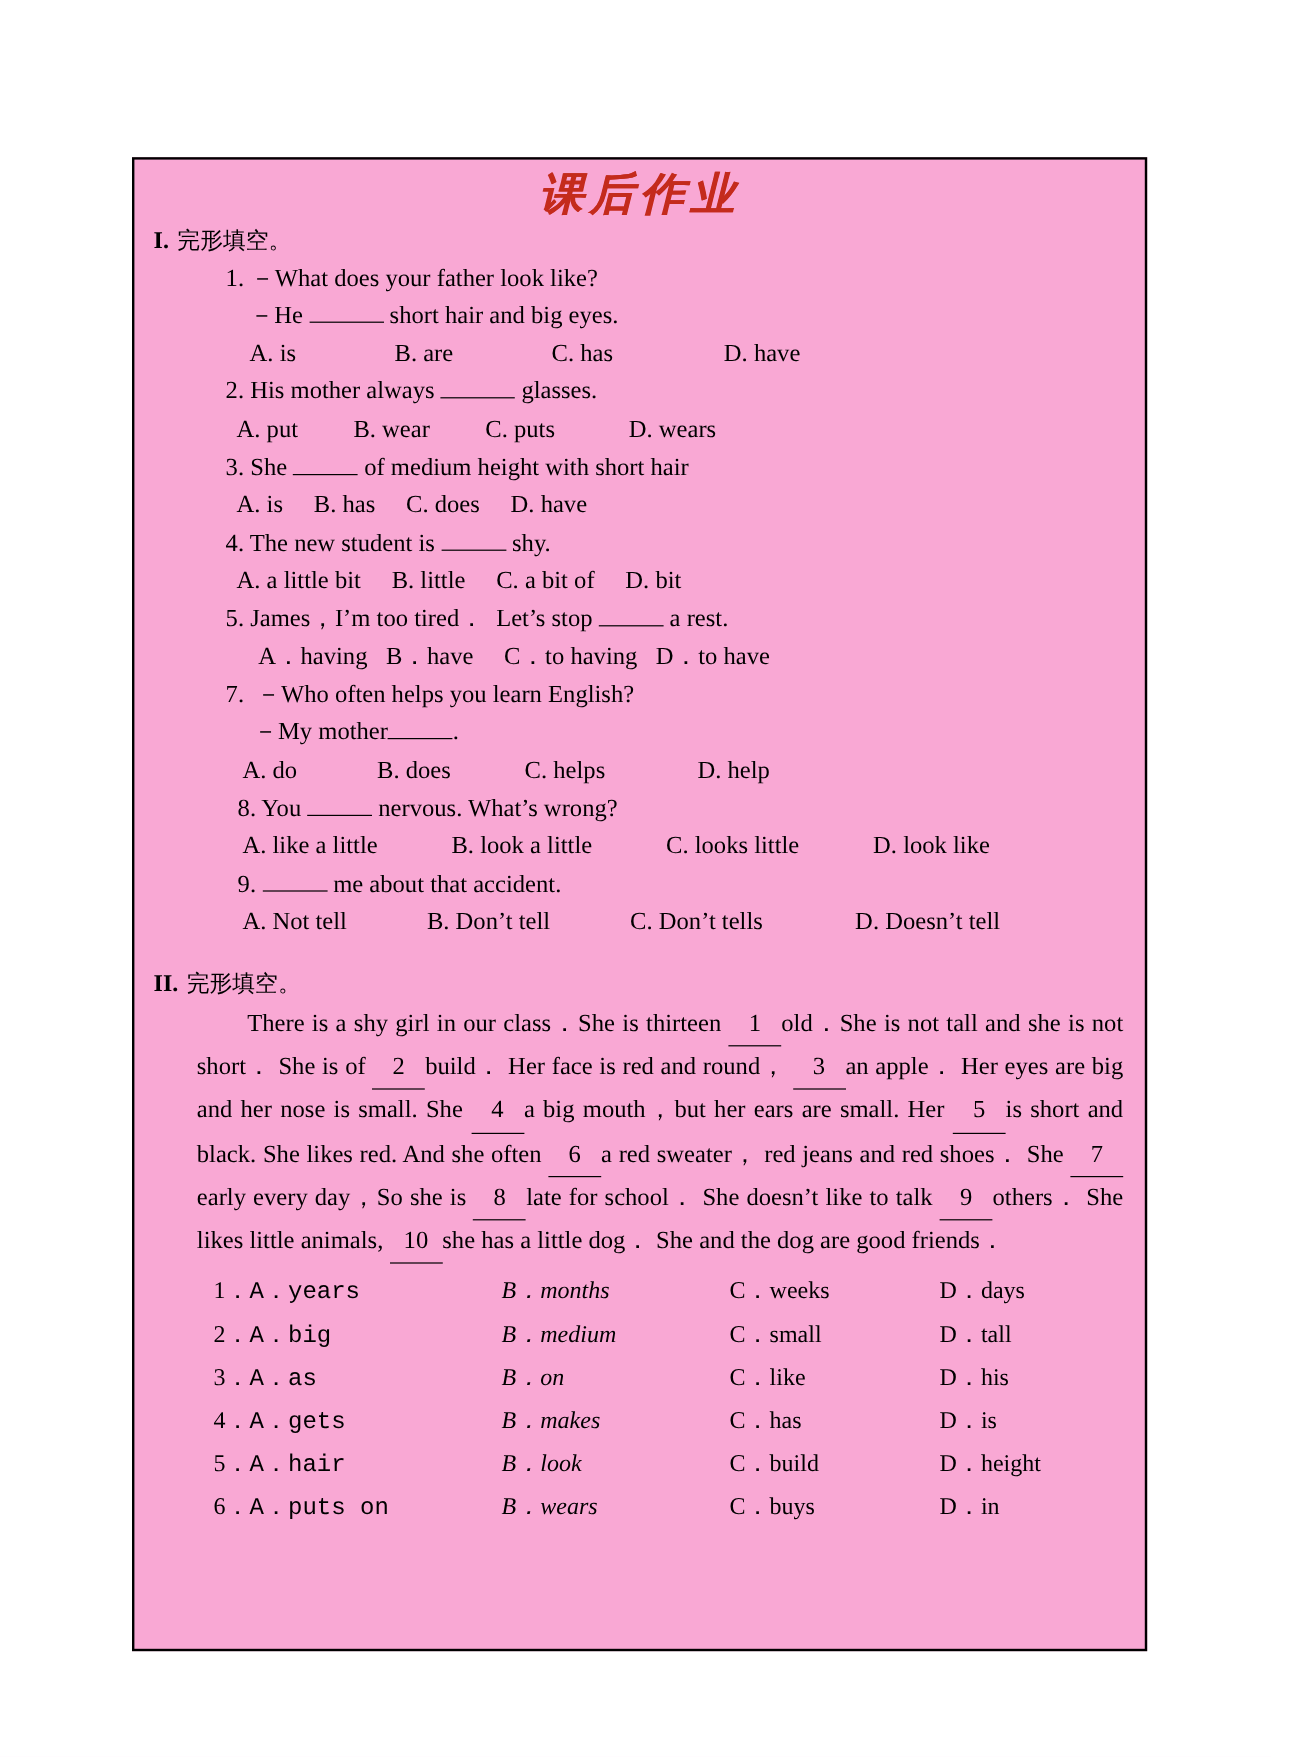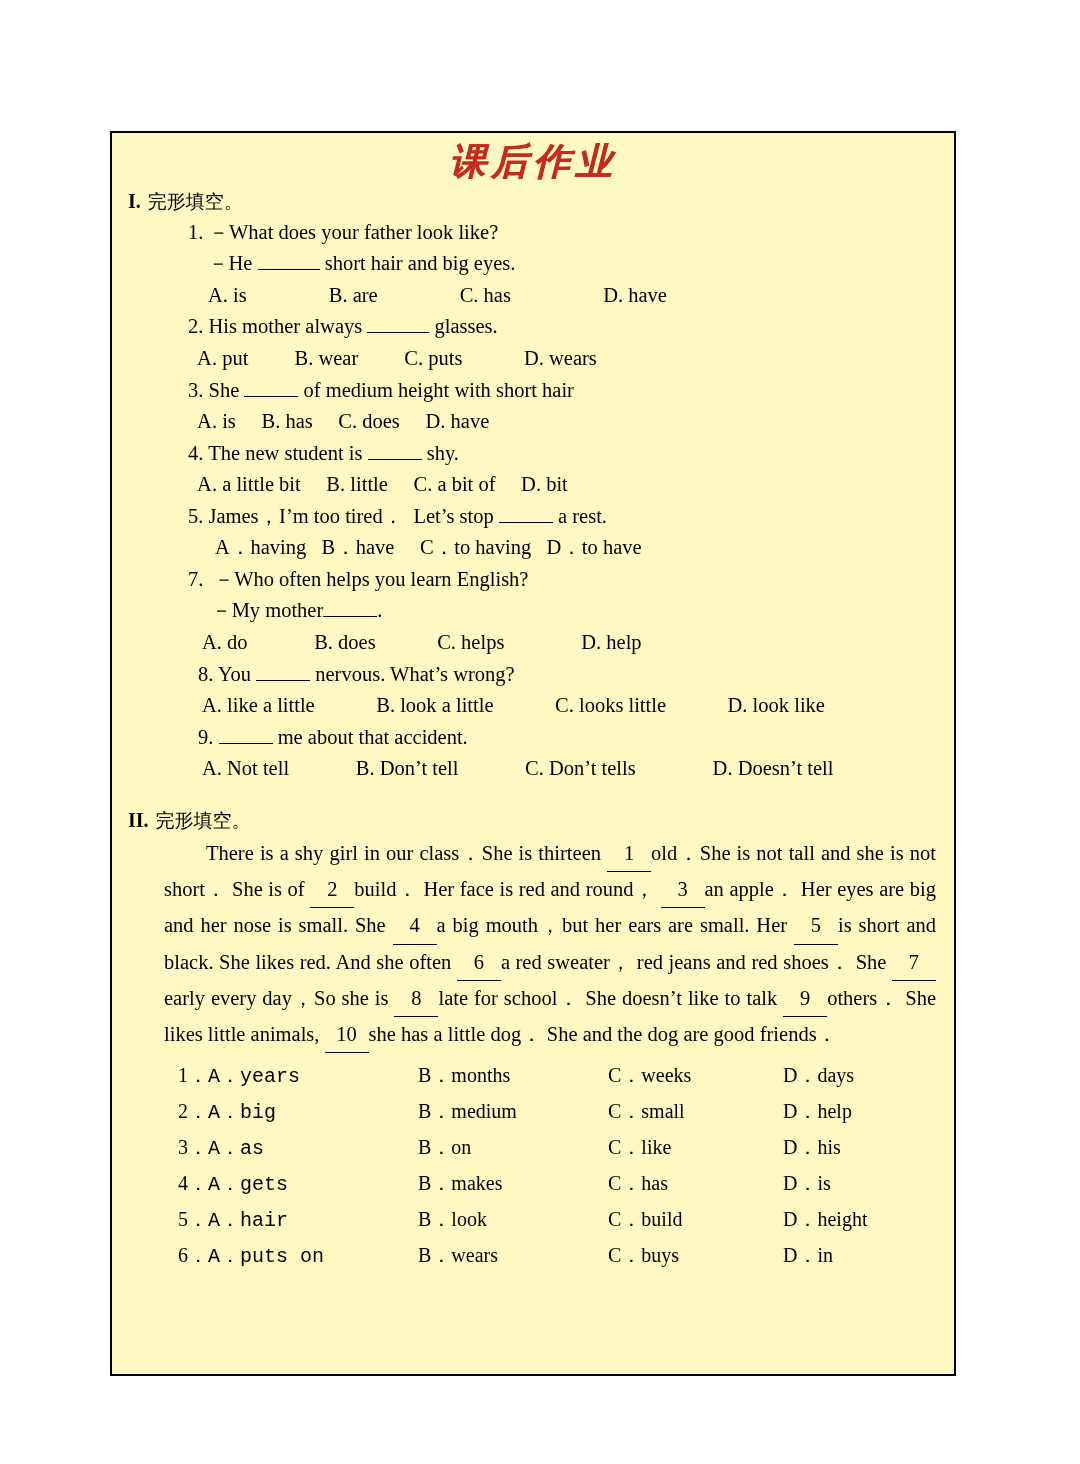--- a/index.html
+++ b/index.html
@@ -19,21 +19,21 @@
   }
 
   
   #worksheet-frame {
     position: absolute;
     left: 110px;
     top: 131px;
     width: 846px;
     height: 1245px;
     border: 2px solid #000000;
-    background: #fef9c3;
+    background: #f9a8d4;
     padding: 4px 14px 0 14px;
   }
 
   
   .doc-title {
     text-align: center;
     color: #c42b1c;
     font-family: "DejaVu Serif", "Liberation Serif", serif;
     font-weight: bold;
     font-style: italic;
@@ -115,21 +115,21 @@
     font-size: 20px;
     font-family: "Liberation Serif", "DejaVu Serif", serif;
   }
   .cloze-opts td {
     padding: 4.5px 0;
     white-space: nowrap;
     vertical-align: baseline;
   }
   .cloze-opts td.num  { width: 62px; padding-left: 52px; }
   .cloze-opts td.oa   { width: 210px; font-family: Liberation Mono, monospace; }
-  .cloze-opts td.ob   { width: 190px; }
+  .cloze-opts td.ob   { width: 190px; font-style: italic; }
   .cloze-opts td.oc   { width: 175px; }
   .cloze-opts td.od   { width: auto; }
 </style>
 </head>
 <body>
 
 <div id="worksheet-frame">
 
   <div class="doc-title">课后作业</div>
 
@@ -197,21 +197,21 @@
           <td class="oa">A．years</td>
           <td class="ob">B．months</td>
           <td class="oc">C．weeks</td>
           <td class="od">D．days</td>
         </tr>
         <tr>
           <td class="num">2．</td>
           <td class="oa">A．big</td>
           <td class="ob">B．medium</td>
           <td class="oc">C．small</td>
-          <td class="od">D．help</td>
+          <td class="od">D．tall</td>
         </tr>
         <tr>
           <td class="num">3．</td>
           <td class="oa">A．as</td>
           <td class="ob">B．on</td>
           <td class="oc">C．like</td>
           <td class="od">D．his</td>
         </tr>
         <tr>
           <td class="num">4．</td>

